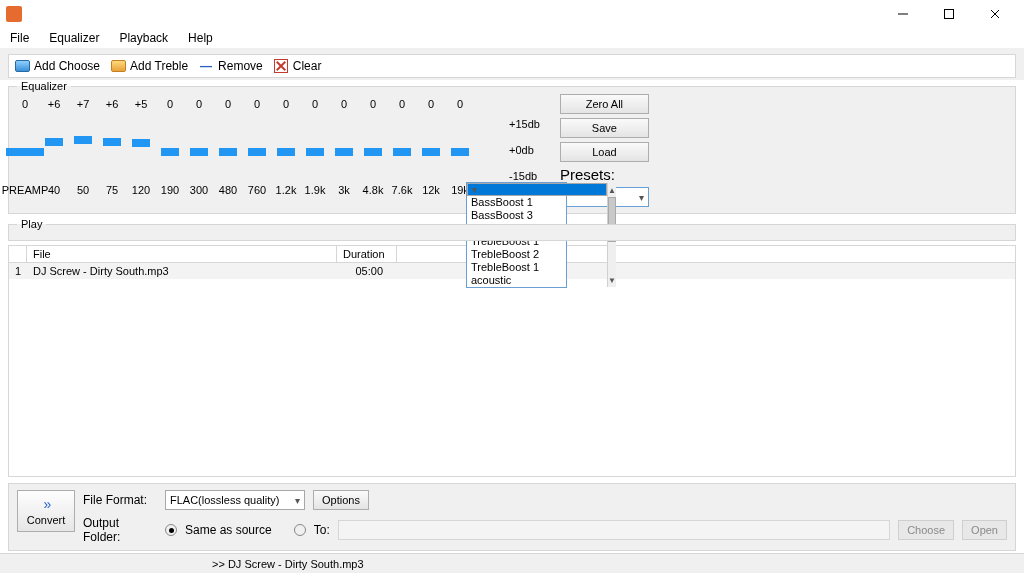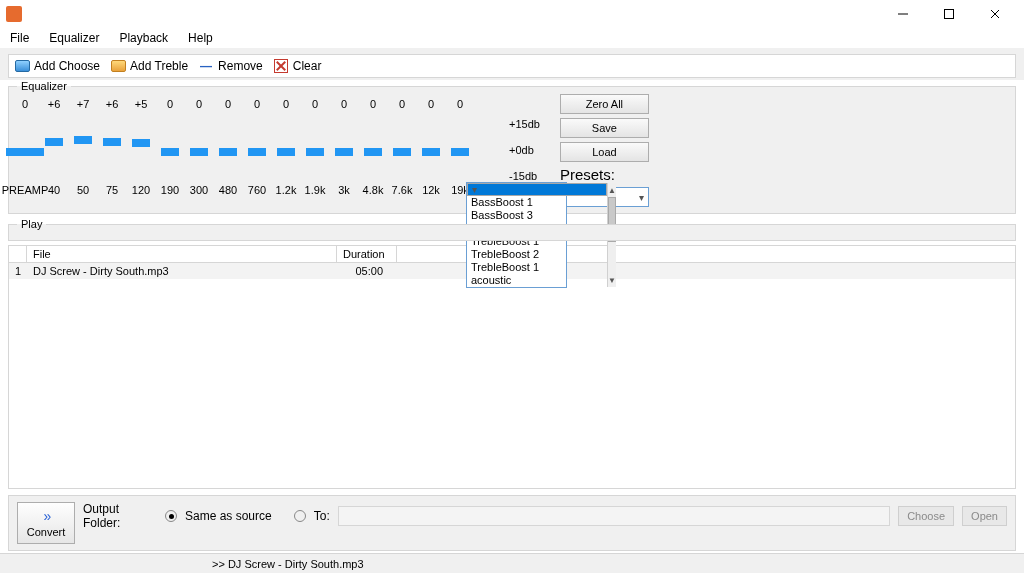--- a/index.html
+++ b/index.html
@@ -405,20 +405,27 @@
 </div>
 
 <div class="bottom">
   <div class="brow" style="align-items:stretch">
     <div class="convert-btn">
       <span class="arrows">»</span>
       <span>Convert</span>
     </div>
     <div class="bcol">
       <div class="brow-inner">
+        <span style="width:74px">File Format:</span>
+        <div class="sel">
+          <span>FLAC(lossless quality)</span>
+        </div>
+        <div class="options-btn">Options</div>
+      </div>
+      <div class="brow-inner">
         <span style="width:74px">Output Folder:</span>
         <span class="radio on"></span>
         <span>Same as source</span>
         <span style="width:6px"></span>
         <span class="radio"></span>
         <span>To:</span>
         <div class="out-path"></div>
         <div class="choose-btn">Choose</div>
         <div class="open-btn">Open</div>
       </div>

